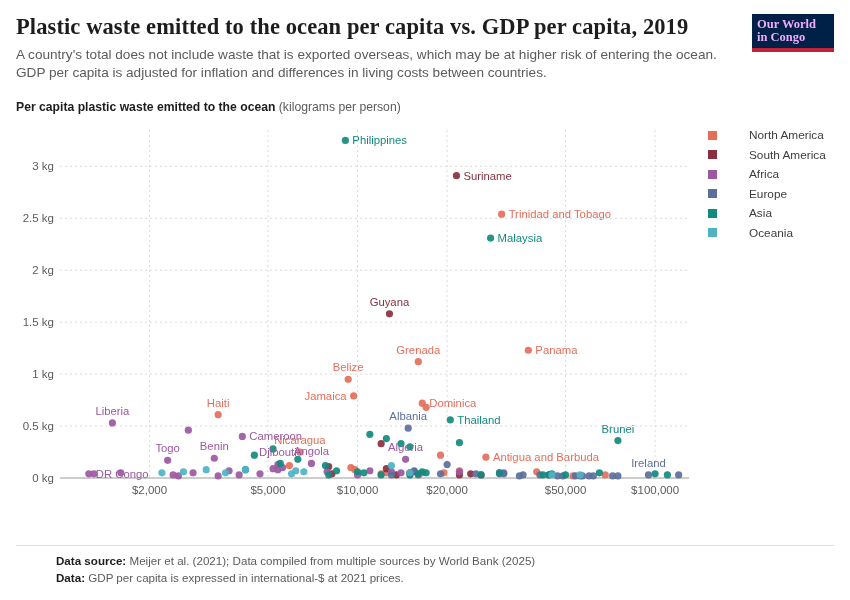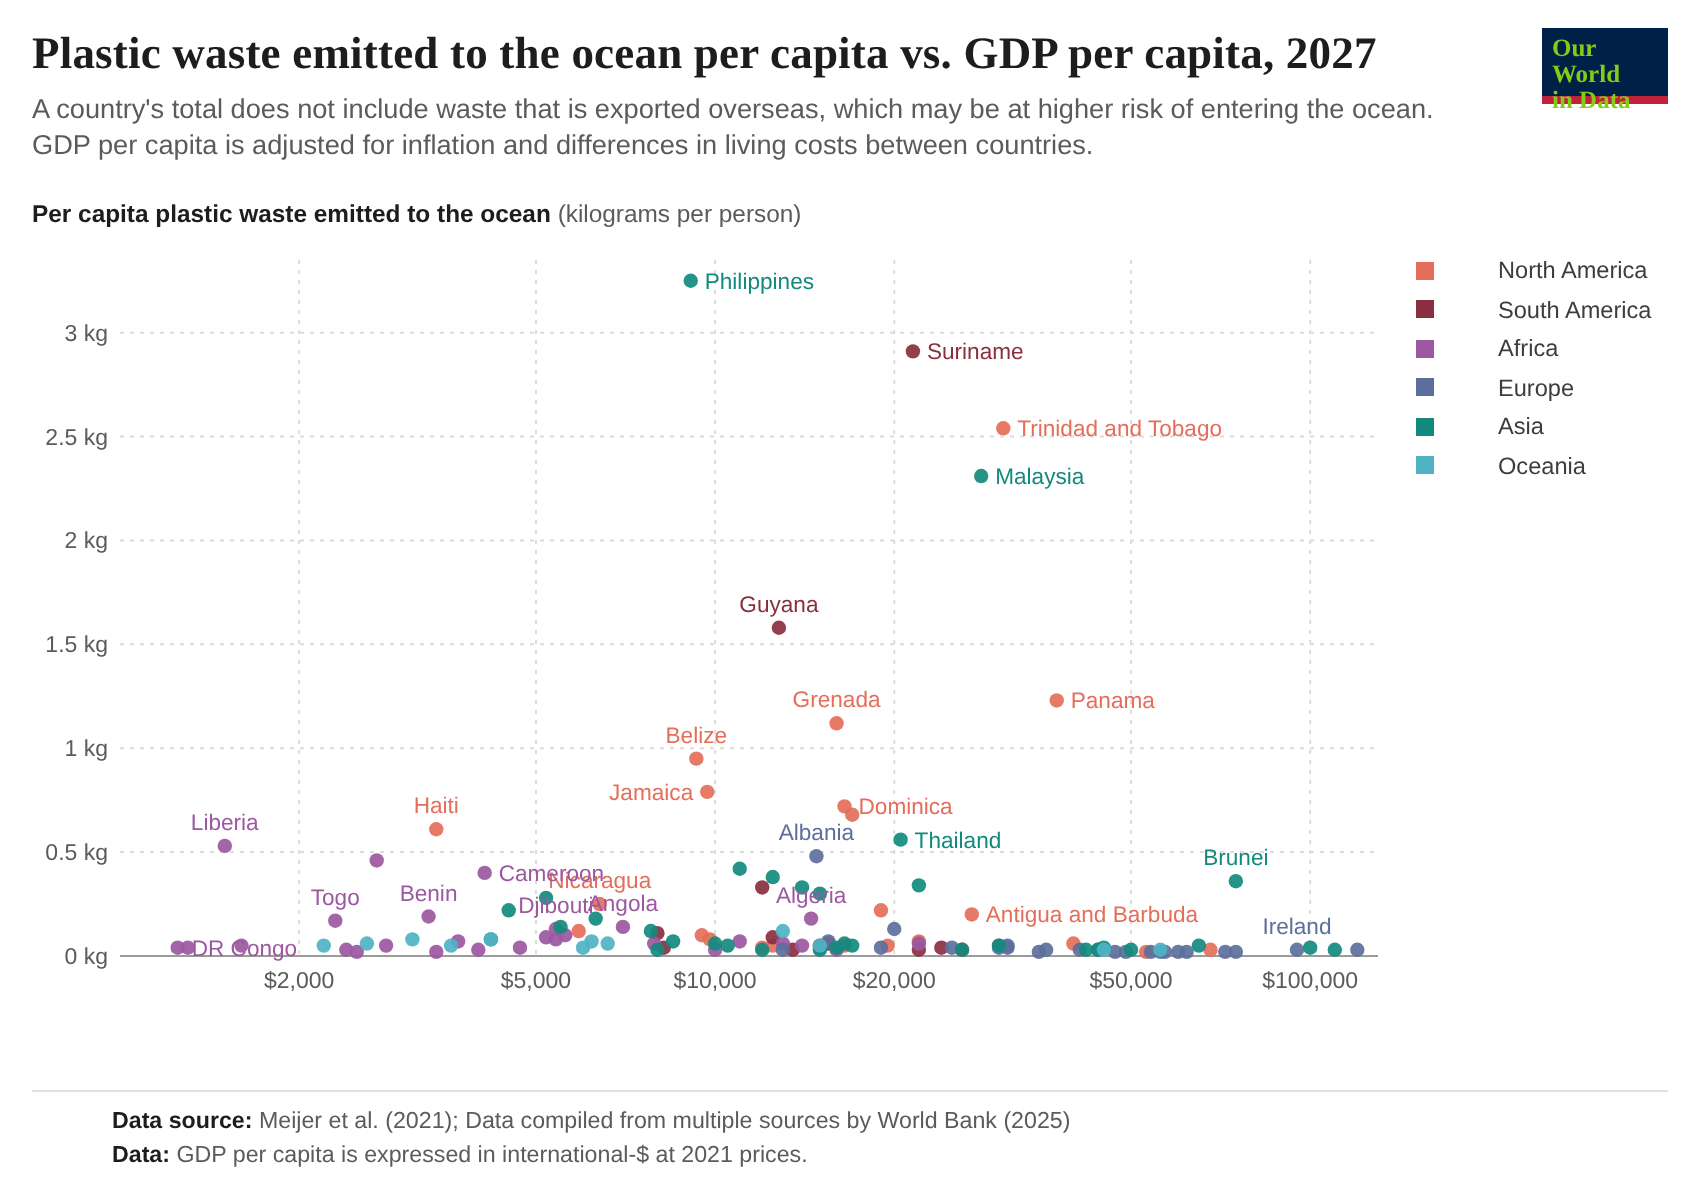--- a/index.html
+++ b/index.html
@@ -35,24 +35,24 @@
     font-size: 13.6px;
     color: #5b5b5b;
     line-height: 1.35;
     max-width: 730px;
     margin: 0 0 4px 0;
   }
   .owid-logo {
     position: absolute;
     top: 14px;
     right: 16px;
-    width: 63px;
+    width: 82px;
     height: 38px;
     background: #002147;
-    color: #84cc16;
+    color: #f0abfc;
     font-family: "Liberation Serif", serif;
     font-weight: bold;
     font-size: 12.5px;
     line-height: 1.05;
     padding: 4px 5px 0 5px;
     box-sizing: border-box;
     border-bottom: 4px solid #c0223b;
   }
   #axis-header {
     position: absolute;
@@ -126,24 +126,24 @@
   .tick-label { font-size: 11.5px; fill: #5b5b5b; }
   .point-label { font-size: 11.3px; }
 </style>
 </head>
 <body>
 
 <div class="page">
 
   <div class="owid-logo">
     <div>Our World</div>
-    <div>in Data</div>
+    <div>in Congo</div>
   </div>
 
-  <h1 id="title">Plastic waste emitted to the ocean per capita vs. GDP per capita, 2027</h1>
+  <h1 id="title">Plastic waste emitted to the ocean per capita vs. GDP per capita, 2019</h1>
   <p id="subtitle">A country's total does not include waste that is exported overseas, which may be at higher risk of entering the ocean. GDP per capita is adjusted for inflation and differences in living costs between countries.</p>
 
   <div id="axis-header">
     <b>Per capita plastic waste emitted to the ocean</b>
     <span class="unit">(kilograms per person)</span>
   </div>
 
   <div class="plot-wrap">
     <svg class="chart" id="chart-svg" width="818" height="400">
         <line x1="44" x2="673" y1="366" y2="366" stroke="#9a9a9a" stroke-width="1" stroke-dasharray="0"></line>

